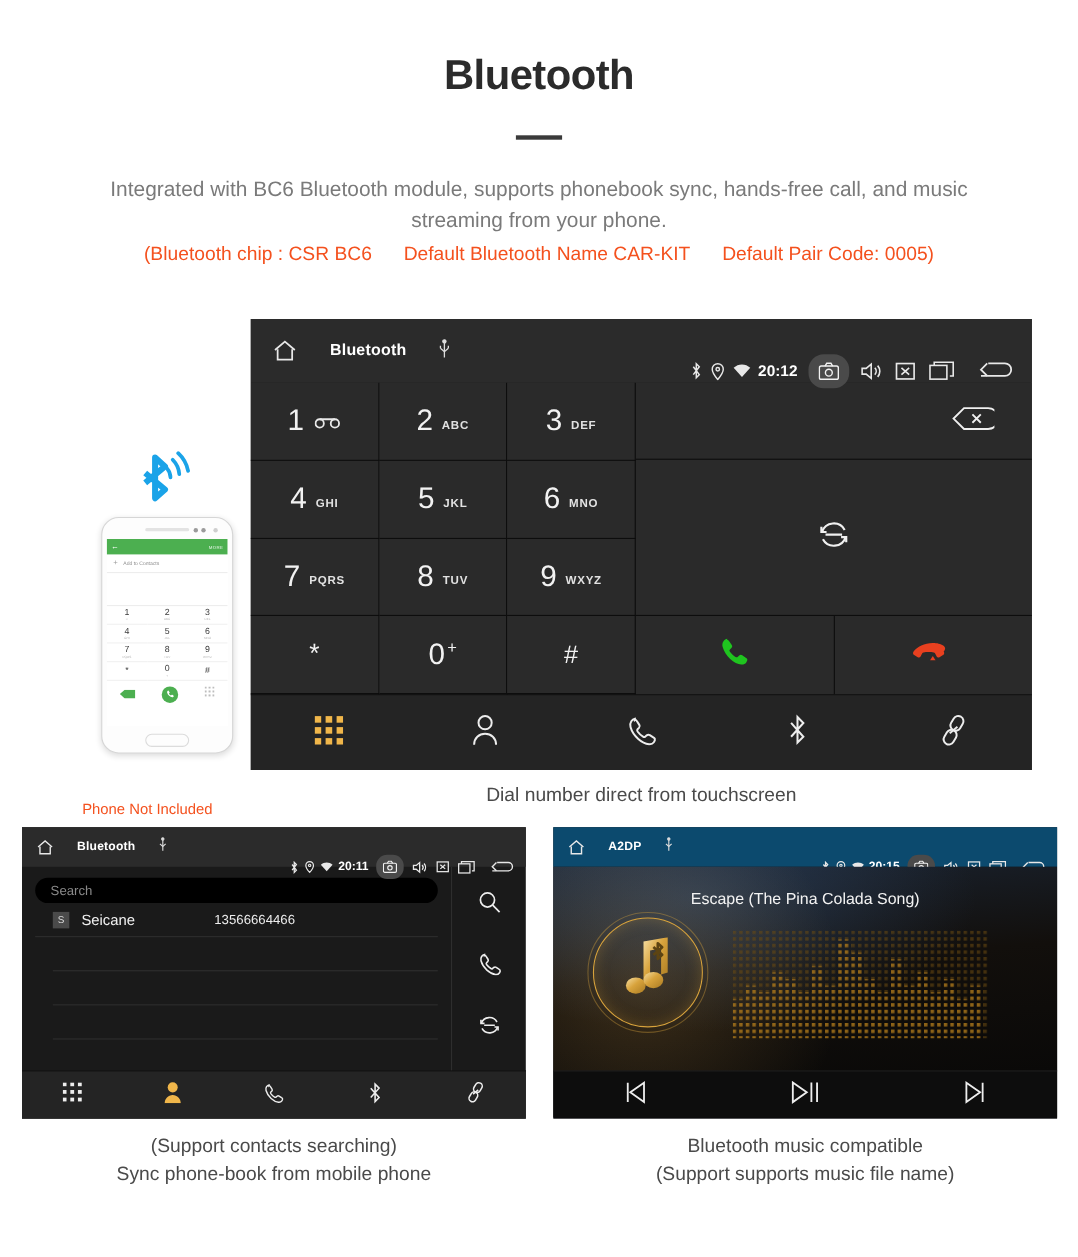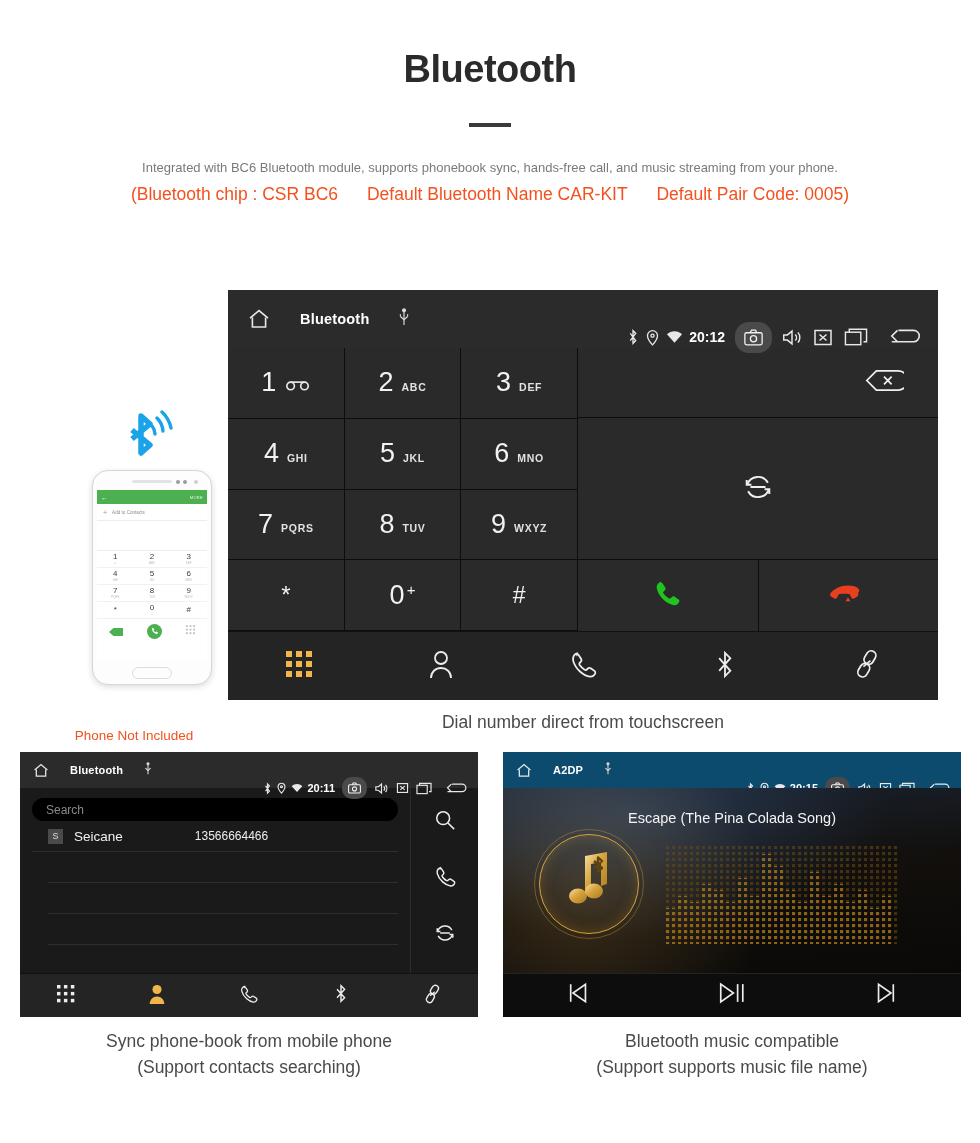--- a/index.html
+++ b/index.html
@@ -22,21 +22,21 @@
     padding-top: 48px;
   }
   .title-divider {
     width: 42px;
     height: 4px;
     background: #3a3a3a;
     margin: 32px auto 0;
   }
   .subtitle {
     text-align: center;
-    font-size: 13px;
+    font-size: 19px;
     color: #7a7a7a;
     line-height: 1.45;
     margin: 32px auto 0;
     width: 840px;
   }
   .specline {
     text-align: center;
     font-size: 17.5px;
     color: #f4511e;
     margin-top: 6px;
@@ -931,19 +931,19 @@
         <svg width="24" height="24" viewBox="0 0 26 26" fill="none" stroke="#ededed" stroke-width="1.8">
             <path d="M6 3.5v19L19.5 13z"></path>
             <path d="M22 3.5v19"></path>
           </svg>
       </span>
     </div>
   </div>
 </div>
 
 <div class="cap-bl">
+  <div>(Support contacts searching)</div>
   <div>Sync phone-book from mobile phone</div>
-  <div>(Support contacts searching)</div>
 </div>
 <div class="cap-br">
   <div>Bluetooth music compatible</div>
   <div>(Support supports music file name)</div>
 </div>
 
 </body></html>

